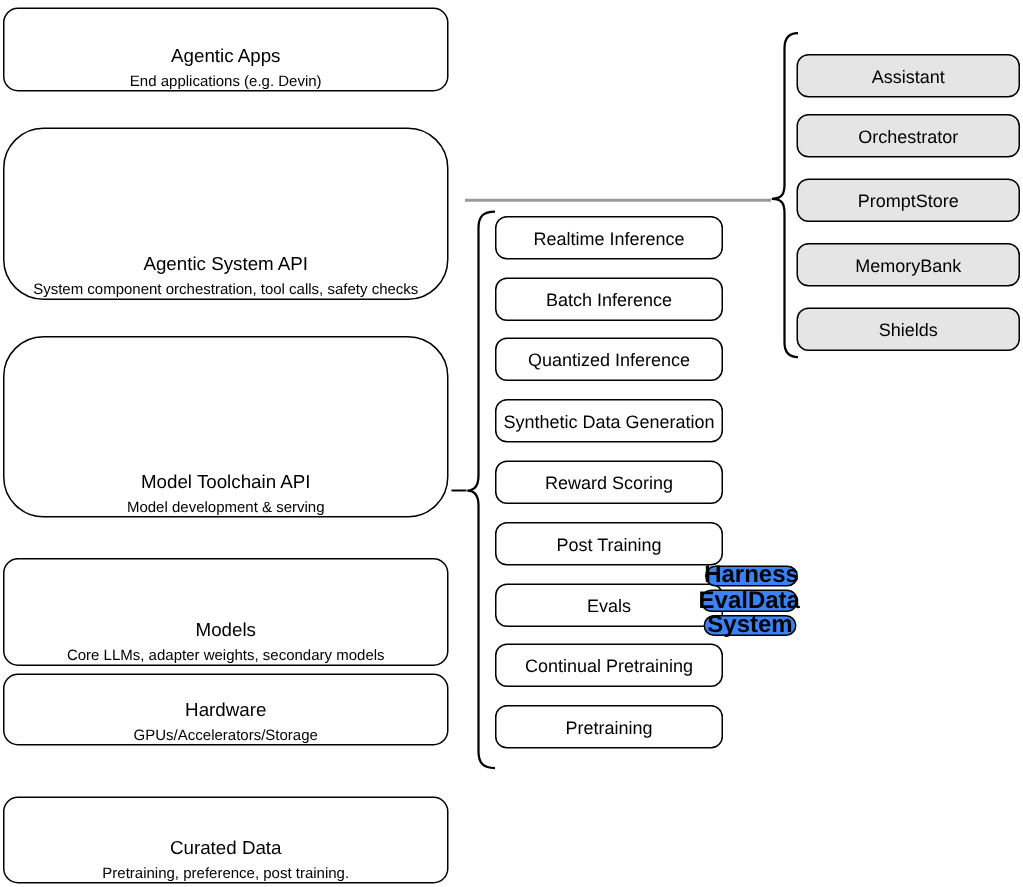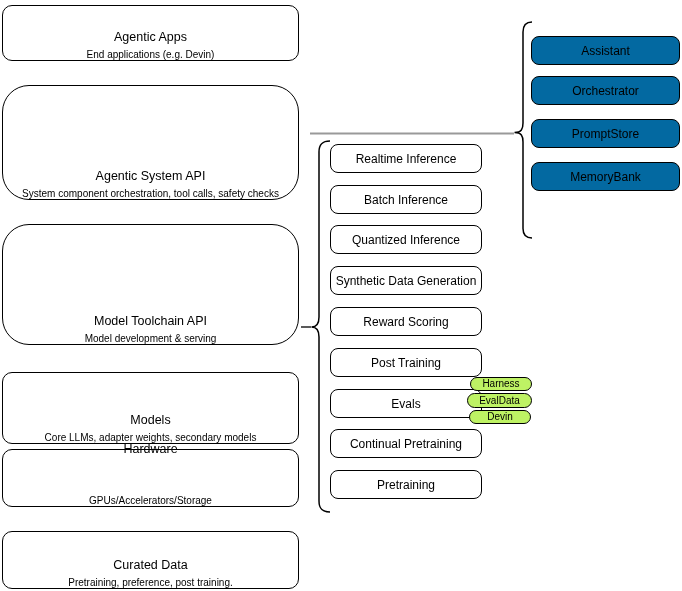--- a/index.html
+++ b/index.html
@@ -40,21 +40,21 @@
   .lbox .sub {
     font-size: 10px;
     line-height: 11px;
     margin-top: 4px;
     white-space: nowrap;
   }
   #lbox-0 { top: 5px;   height: 56px; }
   #lbox-1 { top: 85px;  height: 115px; }
   #lbox-2 { top: 224px; height: 121px; }
   #lbox-3 { top: 372px; height: 72px; }
-  #lbox-4 { top: 449px; height: 58px; gap: 34px; }
+  #lbox-4 { top: 449px; height: 48px; }
   #lbox-5 { top: 531px; height: 58px; }
 
   
   .mbox {
     position: absolute;
     left: 330px;
     width: 152px;
     height: 29px;
     box-sizing: border-box;
     border: 1.5px solid var(--stroke, #000);
@@ -78,47 +78,48 @@
 
   
   .rbox {
     position: absolute;
     left: 531px;
     width: 149px;
     height: 29px;
     box-sizing: border-box;
     border: 1.5px solid var(--stroke, #000);
     border-radius: 8px;
-    background: #0369a1;
+    background: #e5e5e5;
     display: flex;
     align-items: center;
     justify-content: center;
     font-size: 12px;
     white-space: nowrap;
   }
   #rbox-0 { top: 36px; }
   #rbox-1 { top: 76px; }
   #rbox-2 { top: 119px; }
   #rbox-3 { top: 162px; }
   #rbox-4 { top: 205px; }
 
   
   .pill {
     position: absolute;
     box-sizing: border-box;
     border: 1.3px solid var(--stroke, #000);
     border-radius: 999px;
-    background: #bef264;
+    background: #3b82f6;
     display: flex;
     align-items: center;
     justify-content: center;
-    font-size: 10px;
+    font-size: 16px;
     line-height: 1;
     white-space: nowrap;
     z-index: 3;
+    font-weight: bold;
   }
   #pill-0 { left: 470px; top: 377px; width: 62px; height: 14px; }
   #pill-1 { left: 467px; top: 393px; width: 65px; height: 15px; }
   #pill-2 { left: 469px; top: 410px; width: 62px; height: 14px; }
 
   
   #connector-layer {
     position: absolute;
     left: 0; top: 0;
     width: 682px;
@@ -187,20 +188,21 @@
   <div class="mbox" id="mbox-3">Synthetic Data Generation</div>
   <div class="mbox" id="mbox-2">Quantized Inference</div>
   <div class="mbox" id="mbox-5">Post Training</div>
   <div class="mbox" id="mbox-4">Reward Scoring</div>
   <div class="mbox" id="mbox-6">Evals</div>
   <div class="mbox" id="mbox-7">Continual Pretraining</div>
   <div class="mbox" id="mbox-8">Pretraining</div>
 
   <div class="pill" id="pill-0">Harness</div>
   <div class="pill" id="pill-1">EvalData</div>
-  <div class="pill" id="pill-2">Devin</div>
+  <div class="pill" id="pill-2">System</div>
 
   <div class="rbox" id="rbox-0">Assistant</div>
   <div class="rbox" id="rbox-2">PromptStore</div>
   <div class="rbox" id="rbox-1">Orchestrator</div>
   <div class="rbox" id="rbox-3">MemoryBank</div>
+  <div class="rbox" id="rbox-4">Shields</div>
 
 </div>
 
 </body></html>

